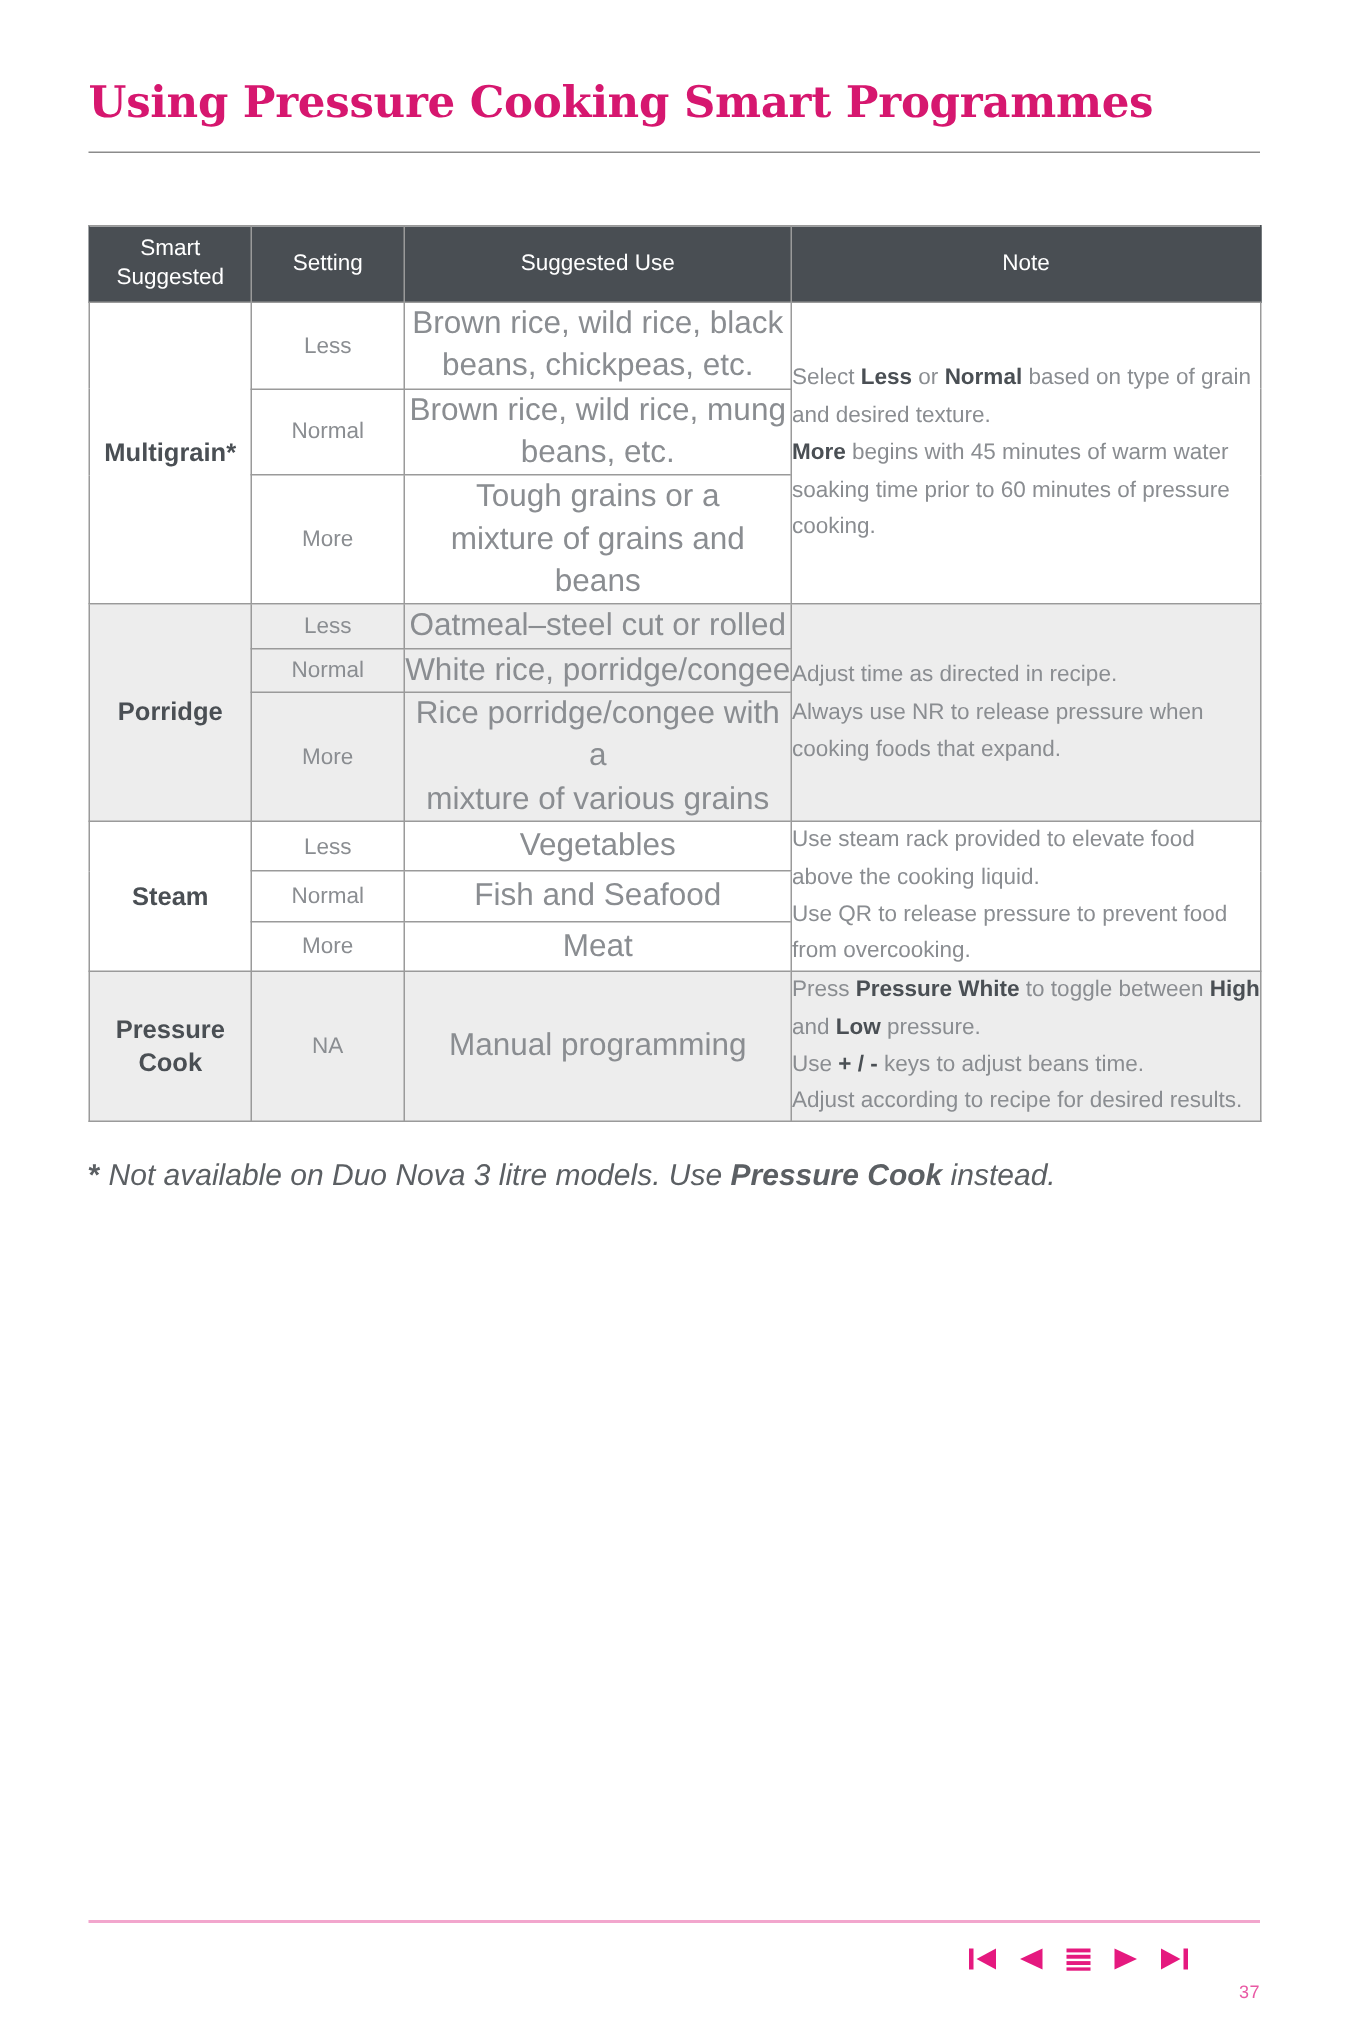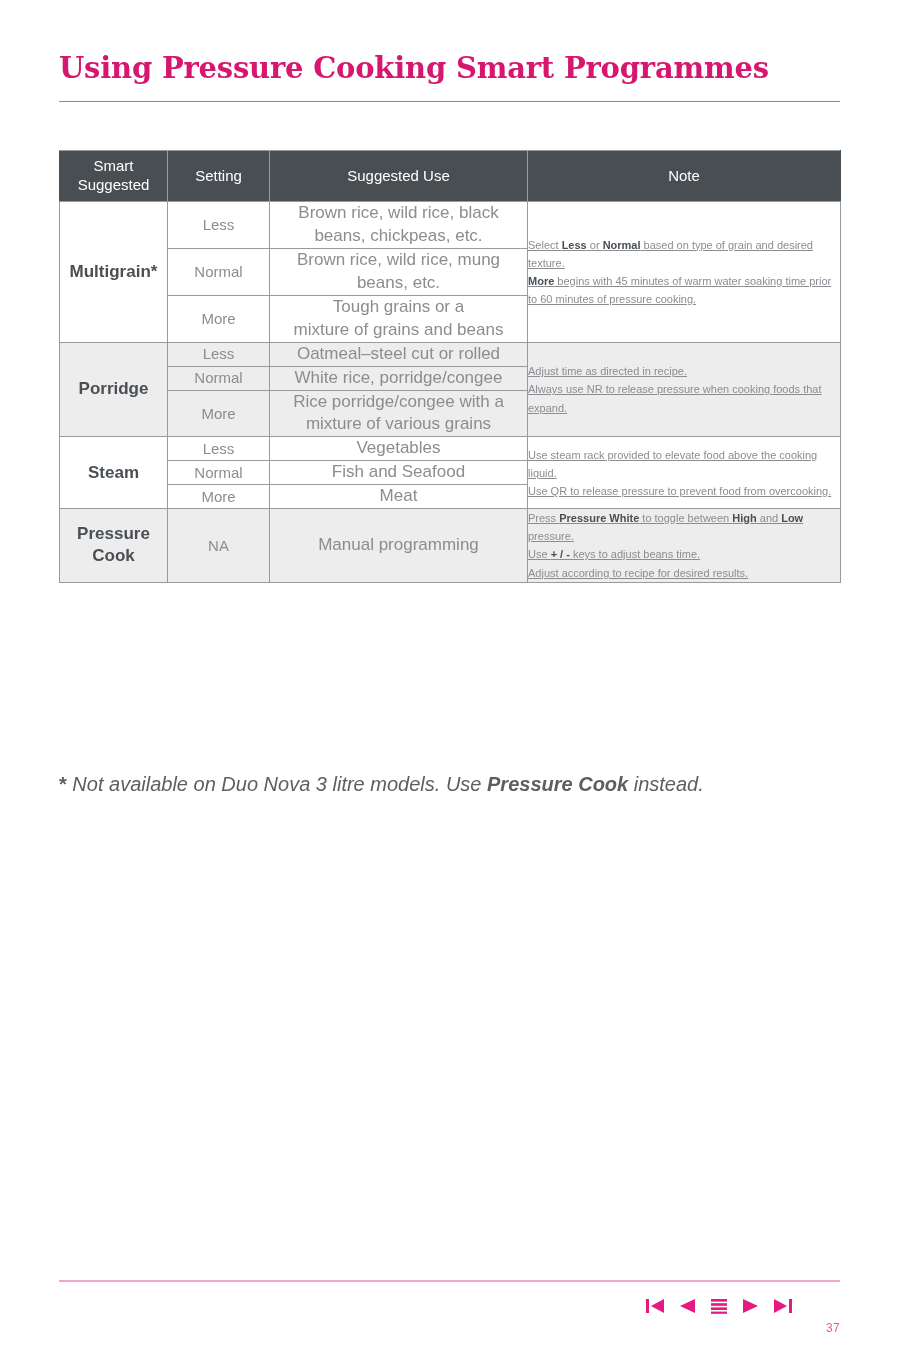--- a/index.html
+++ b/index.html
@@ -95,34 +95,33 @@
   }
   td.setting {
     text-align: center;
     font-size: 15px;
     color: #8a8d91;
     padding: 10px 4px;
     line-height: 1.3;
   }
   td.use {
     text-align: center;
-    font-size: 17px;
+    font-size: 21px;
     color: #8a8d91;
     padding: 10px 10px;
     line-height: 1.35;
     margin-top: 16px;
   }
   td.note {
     text-align: left;
-    font-size: 11px;
+    font-size: 15px;
     color: #8a8d91;
     padding: 10px 10px 10px 11px;
     line-height: 1.65;
     vertical-align: middle;
-    text-decoration: underline;
   }
   td.note b,
   td.note strong {
     color: #4a4f54;
     font-weight: 700;
   }
 
   tr.shaded td { background: #ededed; }
   tr.plain td  { background: #ffffff; }
 

